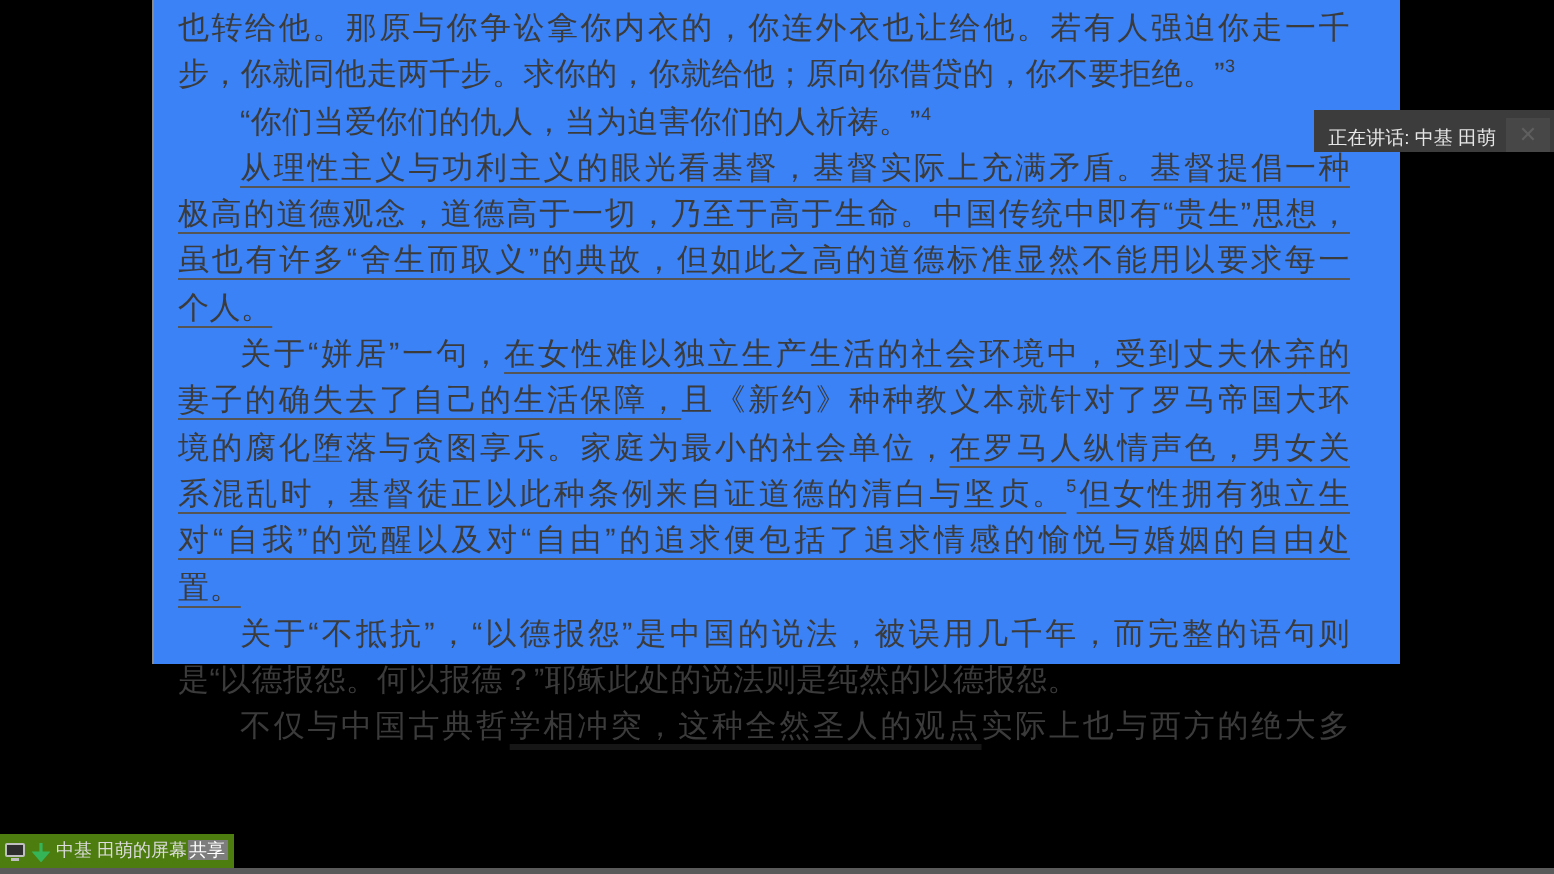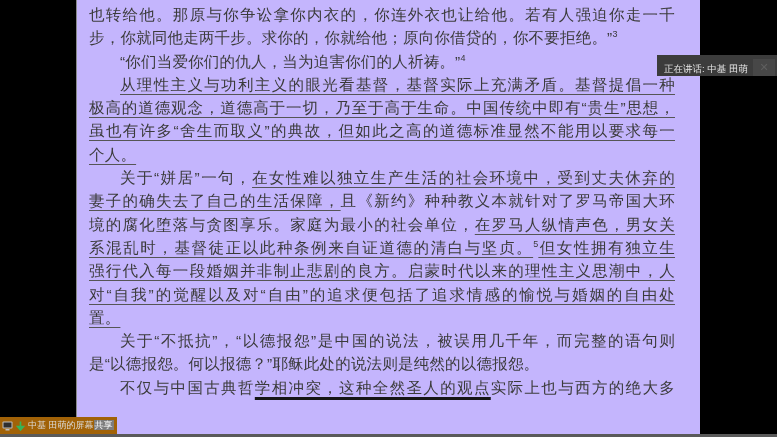--- a/index.html
+++ b/index.html
@@ -3,22 +3,22 @@
 <meta charset="utf-8">
 <style>
   html,body{margin:0;padding:0;}
   body{
     width:777px;height:437px;background:#000;
     font-family:"Liberation Sans", sans-serif;
     position:relative;overflow:hidden;
   }
   .stage{position:absolute;inset:0;}
   .page{
-    position:absolute;left:76px;top:0;width:624px;height:437px;
-    background:#c4b5fd;border-left:1px solid #8a8a8a;box-sizing:border-box;
+    position:absolute;left:76px;top:0;width:624px;height:332px;
+    background:#3b82f6;border-left:1px solid #8a8a8a;box-sizing:border-box;
   }
   .doc{
     position:absolute;left:12px;top:3px;width:586px;
     font-size:15.5px;line-height:23.3px;color:#3b3b3b;
     letter-spacing:0.2px;
   }
   .line{
     text-align:justify;text-align-last:justify;
     text-justify:inter-character;
     min-height:23.3px;
@@ -53,21 +53,21 @@
     color:#e6e6e6;font-size:9.5px;white-space:nowrap;
   }
   .thumb{
     width:22px;height:17px;background:#474747;color:#5f5f5f;
     display:flex;align-items:center;justify-content:center;
     font-size:11px;margin-right:2px;cursor:pointer;
   }
   
   .share-banner{
     position:absolute;left:0;bottom:3px;height:15px;
-    background:#a16207;display:flex;align-items:center;
+    background:#4d7c0f;display:flex;align-items:center;
     padding:1px 3px 1px 2px;gap:3px;
   }
   .share-label{color:#dcdcdc;font-size:9px;white-space:nowrap;}
   .share-label .chip{background:#7d7d7d;color:#fff;padding:0 1px;}
   .icon svg{display:block;}
 </style>
 </head>
 <body>
 
 <div class="stage">
@@ -78,21 +78,20 @@
         <div class="line end"><span>步，你就同他走两千步。求你的，你就给他；原向你借贷的，你不要拒绝。”</span><sup>3</sup></div>
         <div class="line indent end"><span>“你们当爱你们的仇人，当为迫害你们的人祈祷。”</span><sup>4</sup></div>
         <div class="line indent"><span class="u1">从理性主义与功利主义的眼光看基督，基督实际上充满矛盾。基督提倡一种</span></div>
         <div class="line"><span class="u1">极高的道德观念，道德高于一切，乃至于高于生命。中国传统中即有“贵生”思想，</span></div>
         <div class="line"><span class="u1">虽也有许多“舍生而取义”的典故，但如此之高的道德标准显然不能用以要求每一</span></div>
         <div class="line end"><span class="u1">个人。</span></div>
         <div class="line indent"><span>关于“姘居”一句，</span><span class="u1">在女性难以独立生产生活的社会环境中，受到丈夫休弃的</span></div>
         <div class="line"><span class="u1">妻子的确失去了自己的生活保障，</span><span>且《新约》种种教义本就针对了罗马帝国大环</span></div>
         <div class="line"><span>境的腐化堕落与贪图享乐。家庭为最小的社会单位，</span><span class="u1">在罗马人纵情声色，男女关</span></div>
         <div class="line"><span class="u1">系混乱时，基督徒正以此种条例来自证道德的清白与坚贞。</span><sup>5</sup><span class="u1">但女性拥有独立生</span></div>
-        <div class="line"><span class="u1">强行代入每一段婚姻并非制止悲剧的良方。启蒙时代以来的理性主义思潮中，人</span></div>
         <div class="line"><span class="u1">对“自我”的觉醒以及对“自由”的追求便包括了追求情感的愉悦与婚姻的自由处</span></div>
         <div class="line end"><span class="u1">置。</span></div>
         <div class="line indent"><span>关于“不抵抗”，“以德报怨”是中国的说法，被误用几千年，而完整的语句则</span></div>
         <div class="line end"><span>是“以德报怨。何以报德？”耶稣此处的说法则是纯然的以德报怨。</span></div>
         <div class="line indent"><span>不仅与中国古典哲</span><span class="u2">学相冲突，这种全然圣人的观点</span><span>实际上也与西方的绝大多</span></div>
       </div>
   </div>
 
   <div class="bottom-strip"></div>
 

